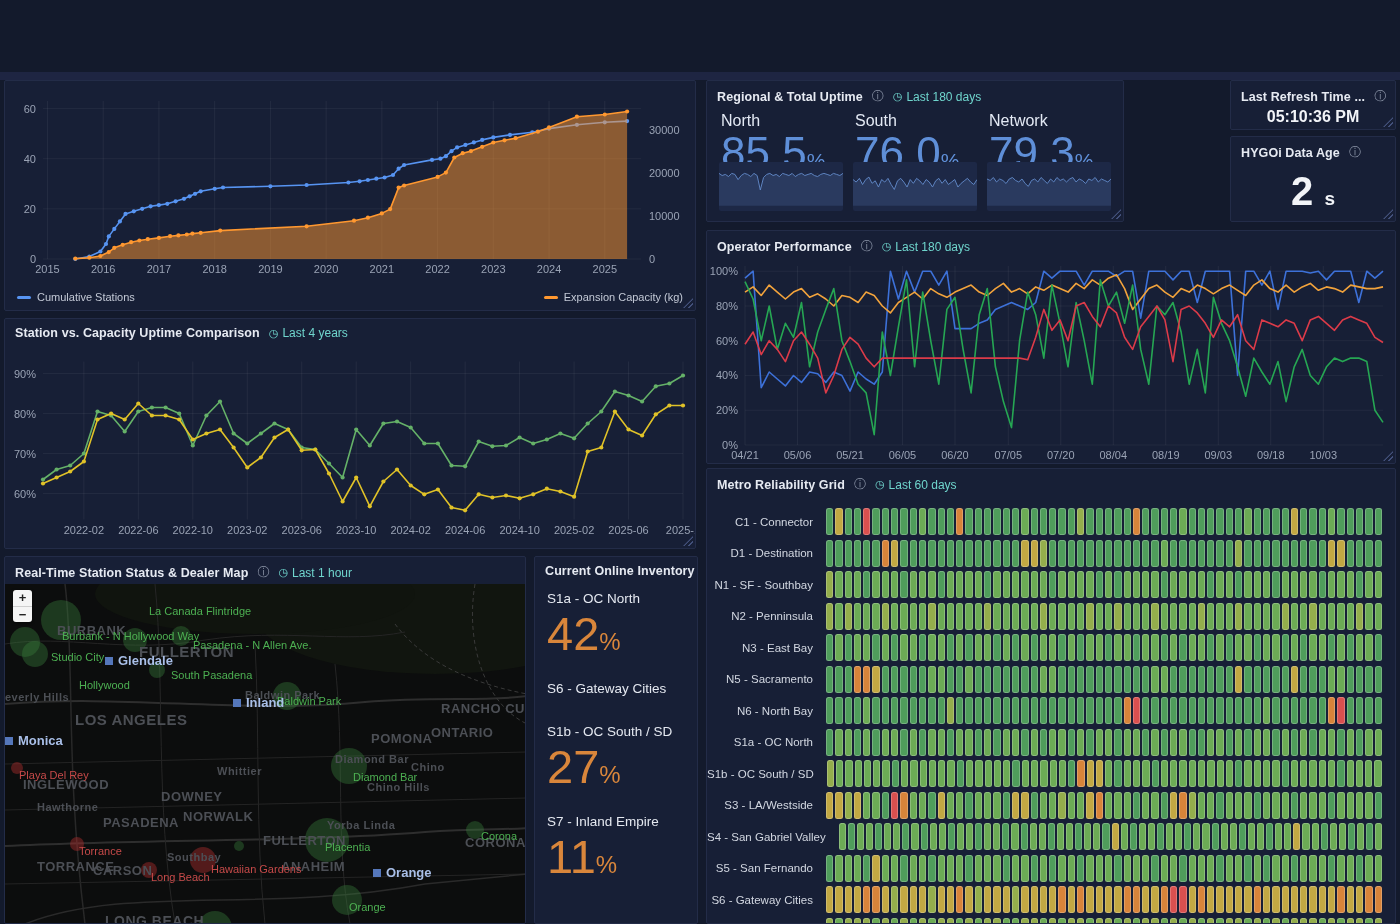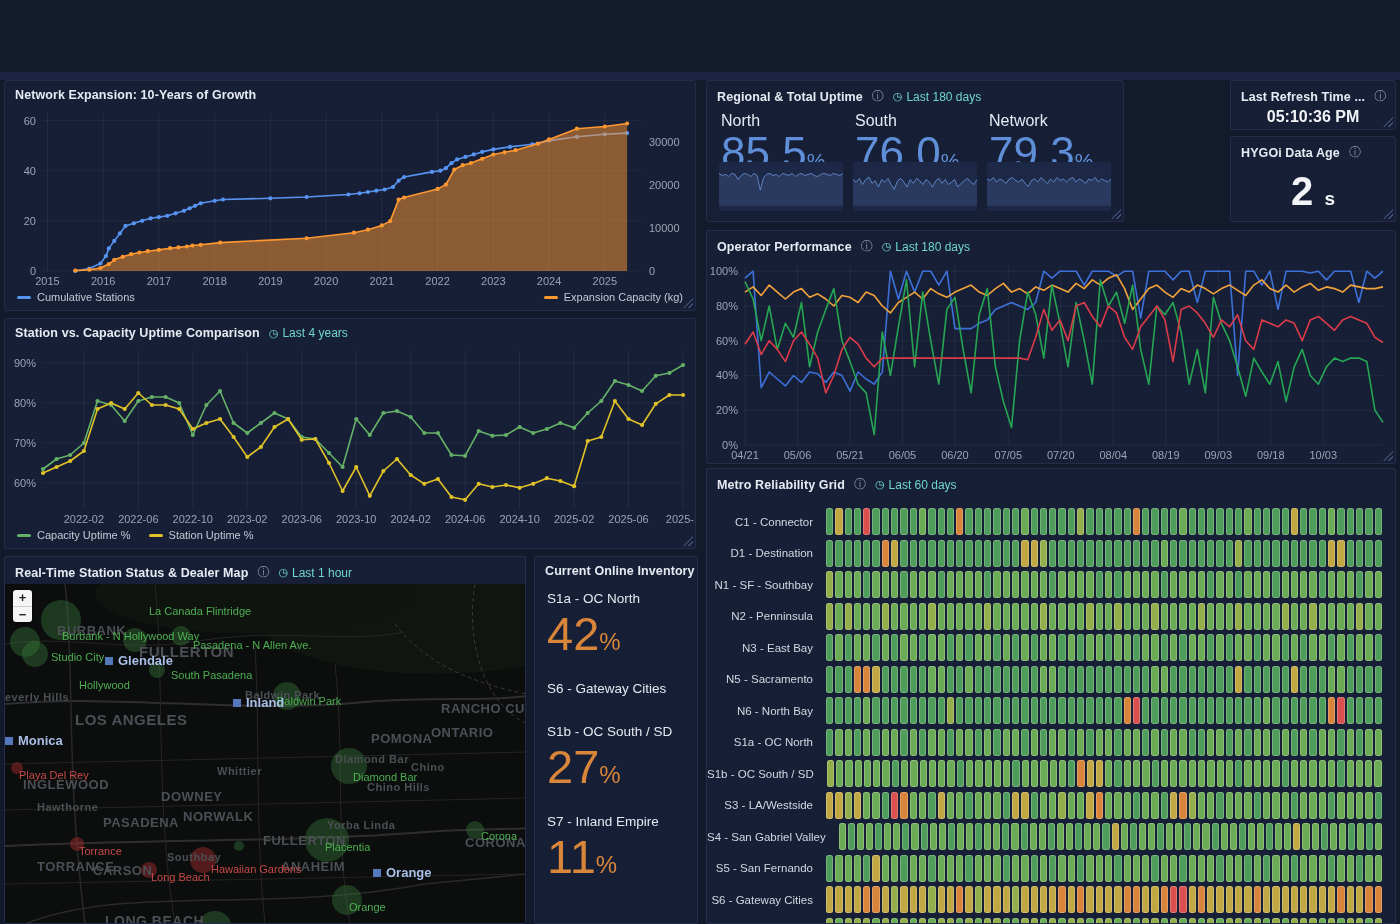--- a/index.html
+++ b/index.html
@@ -55,23 +55,20 @@
   .zoomctl { position:absolute; left:8px; top:6px; width:19px; background:#f5f5f5; border-radius:3px; overflow:hidden; box-shadow:0 1px 3px rgba(0,0,0,.6); }
   .zbtn { display:block; width:100%; height:16px; text-align:center; font-size:13px; font-weight:700; color:#222; line-height:15px; cursor:pointer; }
   .zbtn + .zbtn { border-top:1px solid #cfcfcf; }
 </style>
 </head>
 <body>
 
 <div class="topband"></div>
 
 <section class="panel" style="left:4px;top:80px;width:692px;height:231px">
-  <header class="phead">
-    <h2>Network Expansion: 10-Years of Growth</h2>
-  </header>
   <svg class="chart" viewBox="0 0 690 184">
       <line x1="42.45852749300619" x2="42.45852749300619" y1="8" y2="166" stroke="rgba(255,255,255,0.06)"></line>
       <text x="42.45852749300619" y="180" fill="#9aa3b5" font-size="11" text-anchor="middle" font-family="Liberation Sans, sans-serif">2015</text>
       <line x1="98.19012115563424" x2="98.19012115563424" y1="8" y2="166" stroke="rgba(255,255,255,0.06)"></line>
       <text x="98.19012115563424" y="180" fill="#9aa3b5" font-size="11" text-anchor="middle" font-family="Liberation Sans, sans-serif">2016</text>
       <line x1="153.9217148182623" x2="153.9217148182623" y1="8" y2="166" stroke="rgba(255,255,255,0.06)"></line>
       <text x="153.9217148182623" y="180" fill="#9aa3b5" font-size="11" text-anchor="middle" font-family="Liberation Sans, sans-serif">2017</text>
       <line x1="209.65330848089036" x2="209.65330848089036" y1="8" y2="166" stroke="rgba(255,255,255,0.06)"></line>
       <text x="209.65330848089036" y="180" fill="#9aa3b5" font-size="11" text-anchor="middle" font-family="Liberation Sans, sans-serif">2018</text>
       <line x1="265.3849021435184" x2="265.3849021435184" y1="8" y2="166" stroke="rgba(255,255,255,0.06)"></line>
@@ -332,30 +329,20 @@
       <circle cx="569.1" cy="143.2" r="2.1" fill="#e0c228"></circle>
       <circle cx="582.7" cy="98.0" r="2.1" fill="#e0c228"></circle>
       <circle cx="596.3" cy="94.0" r="2.1" fill="#e0c228"></circle>
       <circle cx="609.9" cy="58.0" r="2.1" fill="#e0c228"></circle>
       <circle cx="623.5" cy="76.0" r="2.1" fill="#e0c228"></circle>
       <circle cx="637.1" cy="82.0" r="2.1" fill="#e0c228"></circle>
       <circle cx="650.8" cy="60.8" r="2.1" fill="#e0c228"></circle>
       <circle cx="664.4" cy="52.0" r="2.1" fill="#e0c228"></circle>
       <circle cx="678.0" cy="52.0" r="2.1" fill="#e0c228"></circle>
     </svg>
-  <div class="legend">
-    <span class="litem">
-        <i class="ldash" style="background: rgb(101, 177, 104);"></i>
-        <span>Capacity Uptime %</span>
-      </span>
-    <span class="litem">
-        <i class="ldash" style="background: rgb(224, 194, 40);"></i>
-        <span>Station Uptime %</span>
-      </span>
-  </div>
   <div class="rhandle"></div>
 </section>
 
 <section class="panel" style="left:4px;top:556px;width:522px;height:368px">
   <header class="phead">
     <h2>Real-Time Station Status &amp; Dealer Map</h2>
     <span class="info">ⓘ</span>
     <span class="range">
         <span class="clk">◷</span>
         <span>Last 1 hour</span>

